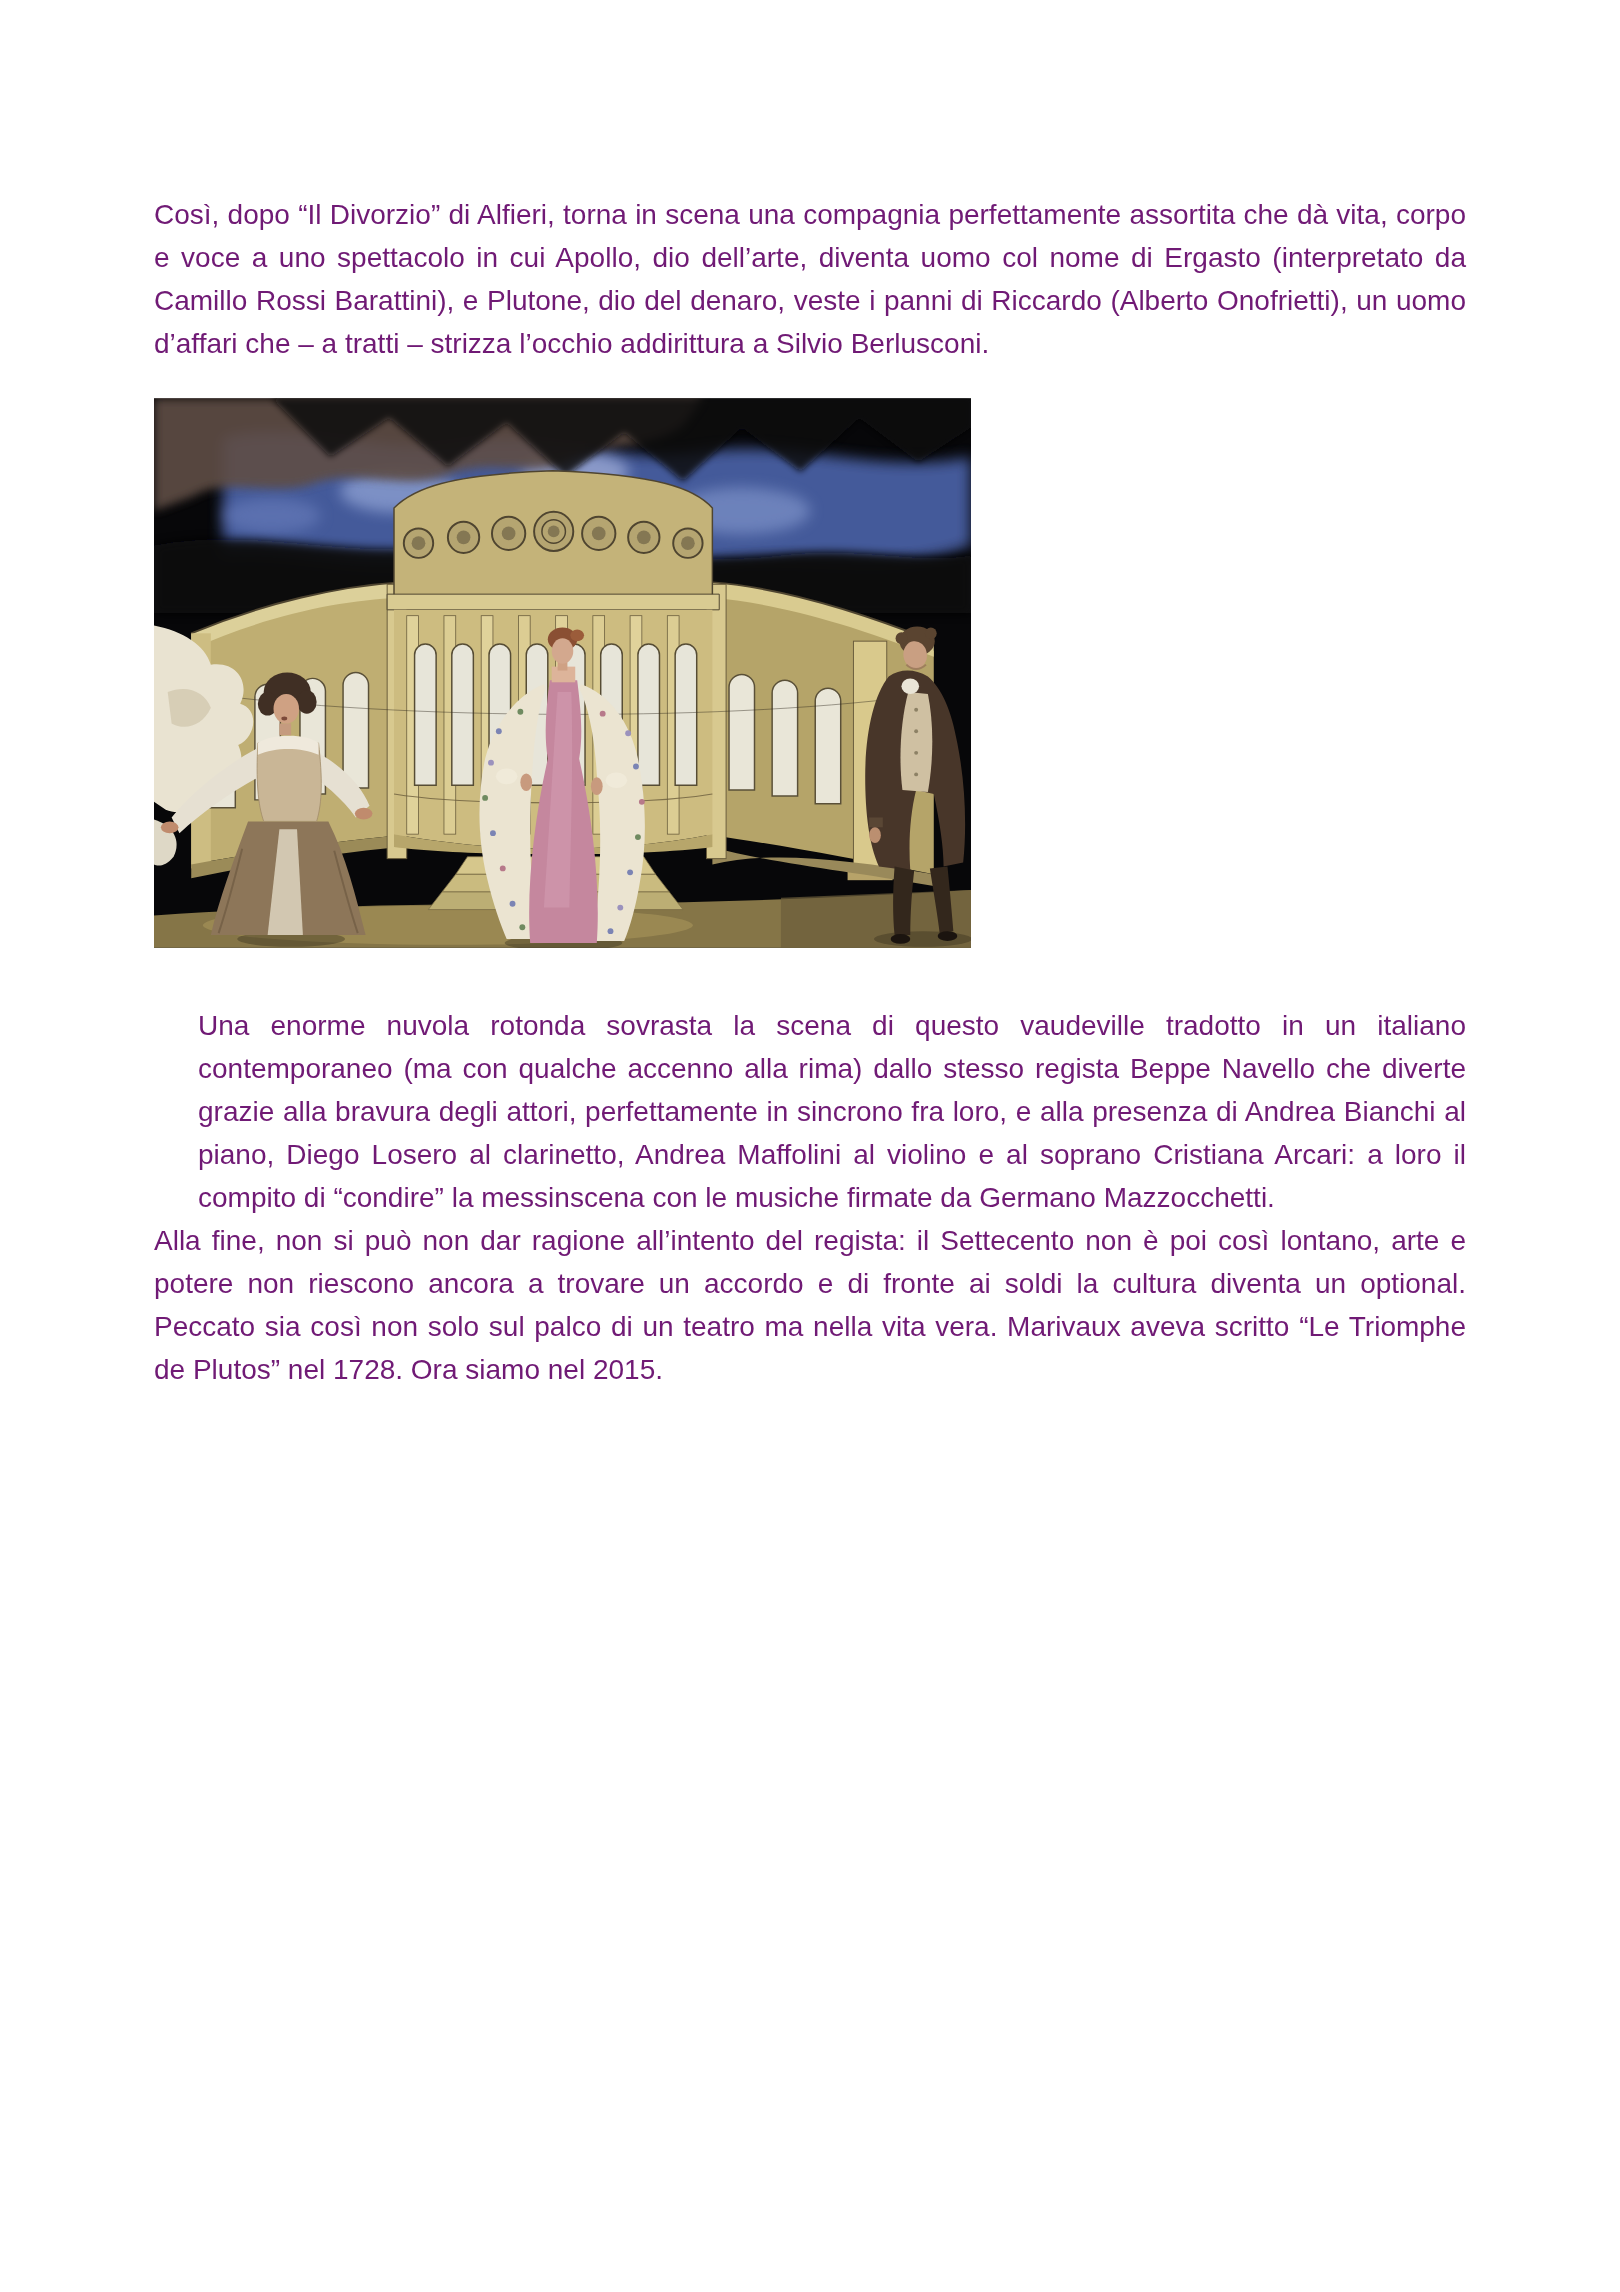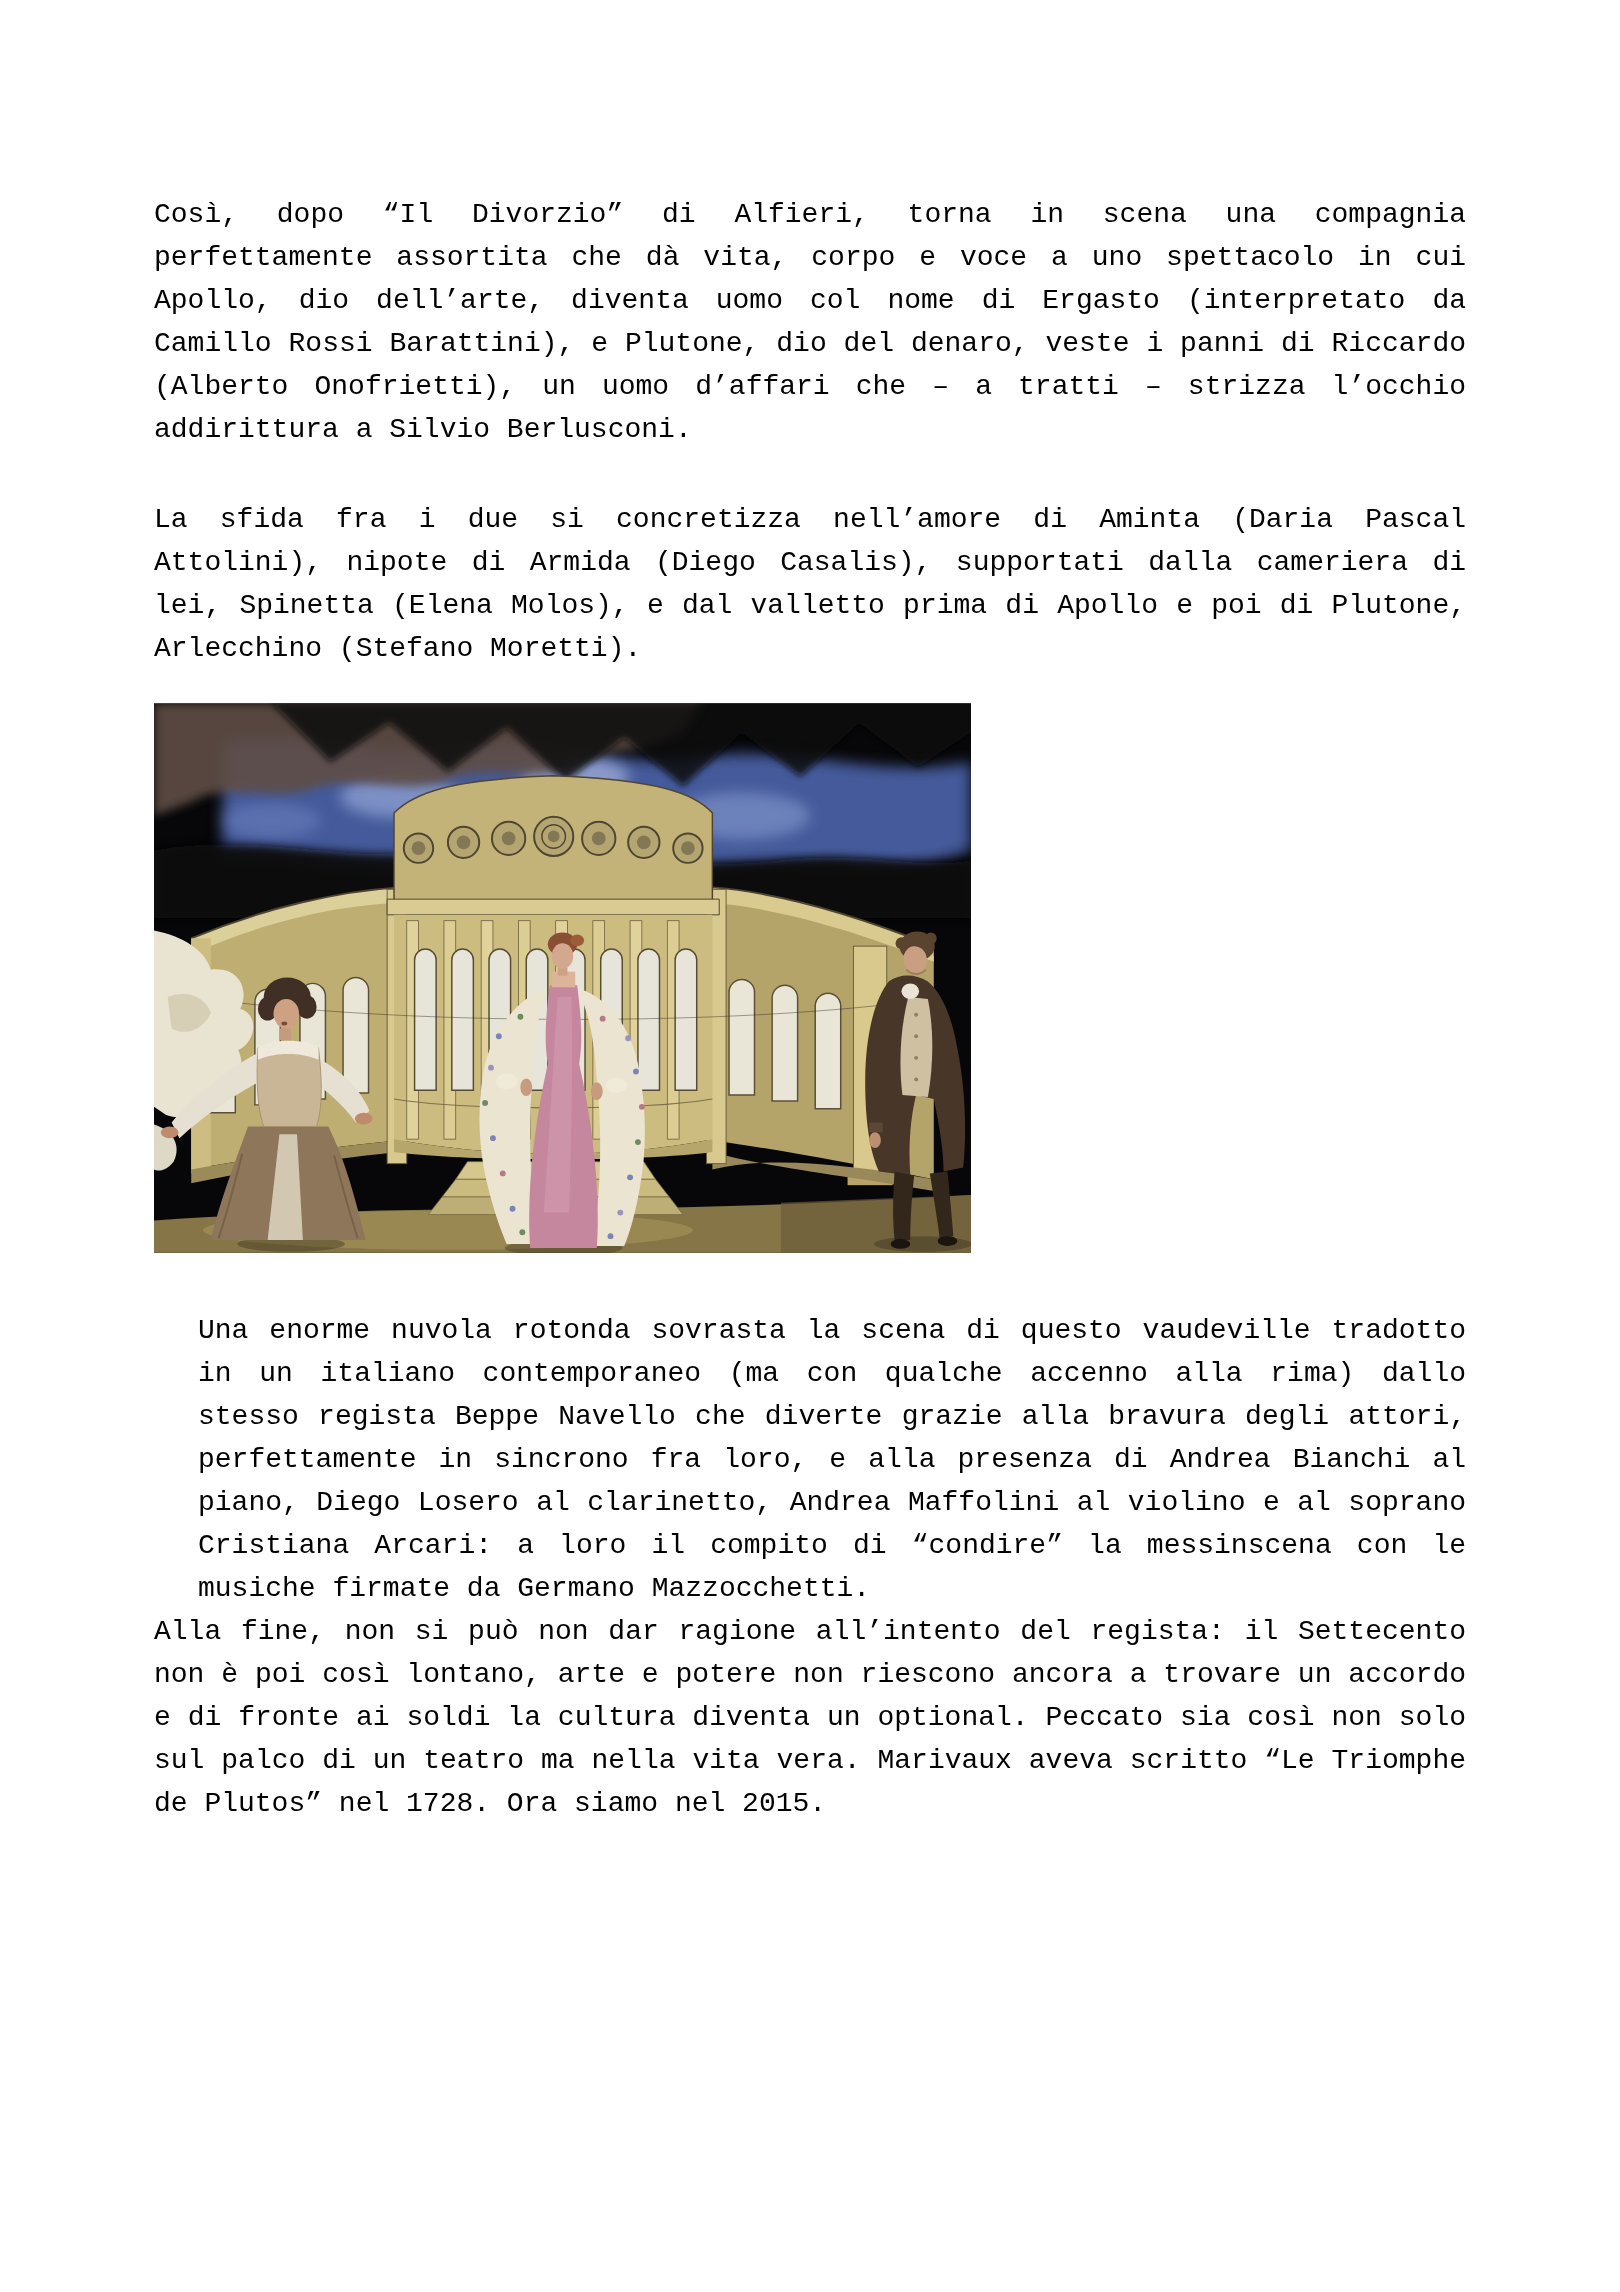--- a/index.html
+++ b/index.html
@@ -10,45 +10,44 @@
     overflow: hidden;
   }
   .page {
     box-sizing: border-box;
     width: 1620px;
     height: 2293px;
     padding: 193px 154px 0 154px;
     background: #ffffff;
   }
   .para {
-    font-family: Liberation Mono, monospace;
+    font-family: Liberation Sans, sans-serif;
     font-size: 28px;
     line-height: 43px;
-    color: #000000;
+    color: #701a75;
     text-align: justify;
     margin: 0 0 47px 0;
     hyphens: none;
   }
   .para.tight { margin-bottom: 0; margin-left: 44px; }
   .figure-wrap {
     margin: -13.7px 0 56px 0;
     width: 817px;
     height: 550px;
   }
   .figure-wrap svg { display: block; }
 </style>
 </head>
 <body>
 
 <div class="page">
   <article>
 
     <p class="para">Così, dopo “Il Divorzio” di Alfieri, torna in scena una compagnia perfettamente assortita che dà vita, corpo e voce a uno spettacolo in cui Apollo, dio dell’arte, diventa uomo col nome di Ergasto (interpretato da Camillo Rossi Barattini), e Plutone, dio del denaro, veste i panni di Riccardo (Alberto Onofrietti), un uomo d’affari che – a tratti – strizza l’occhio addirittura a Silvio Berlusconi.</p>
 
-    <p class="para">La sfida fra i due si concretizza nell’amore di Aminta (Daria Pascal Attolini), nipote di Armida (Diego Casalis), supportati dalla cameriera di lei, Spinetta (Elena Molos), e dal valletto prima di Apollo e poi di Plutone, Arlecchino (Stefano Moretti).</p>
 
     <figure class="figure-wrap">
       <svg viewBox="0 0 834 561" width="817" height="550">
         <defs>
           <filter id="b3" x="-20%" y="-20%" width="140%" height="140%">
               <feGaussianBlur stdDeviation="3"></feGaussianBlur>
             </filter>
           <filter id="b5" x="-20%" y="-20%" width="140%" height="140%">
               <feGaussianBlur stdDeviation="5"></feGaussianBlur>
             </filter>

